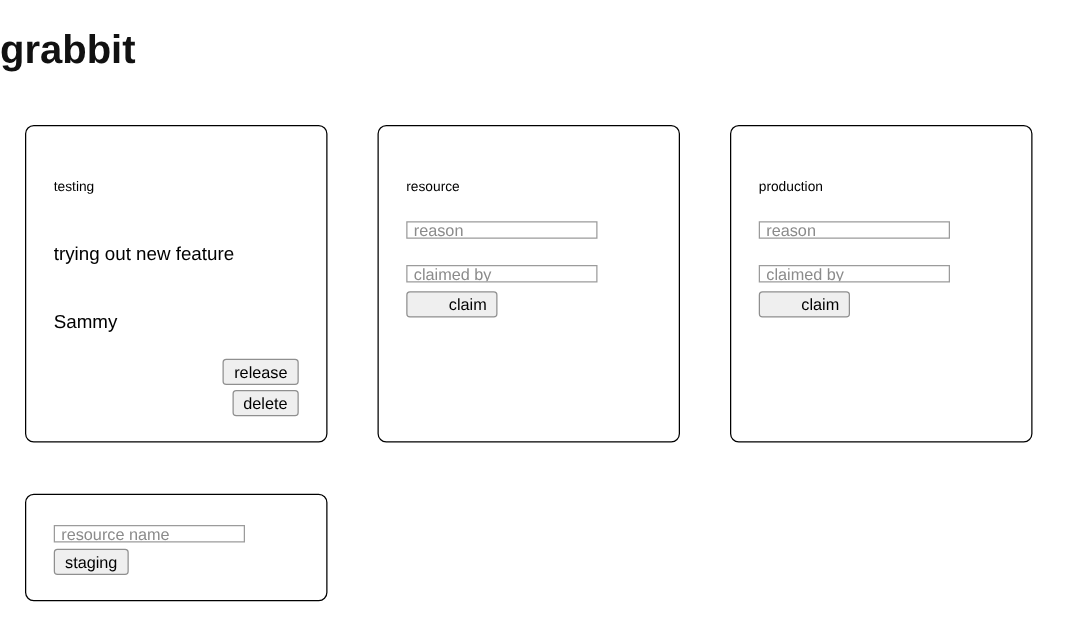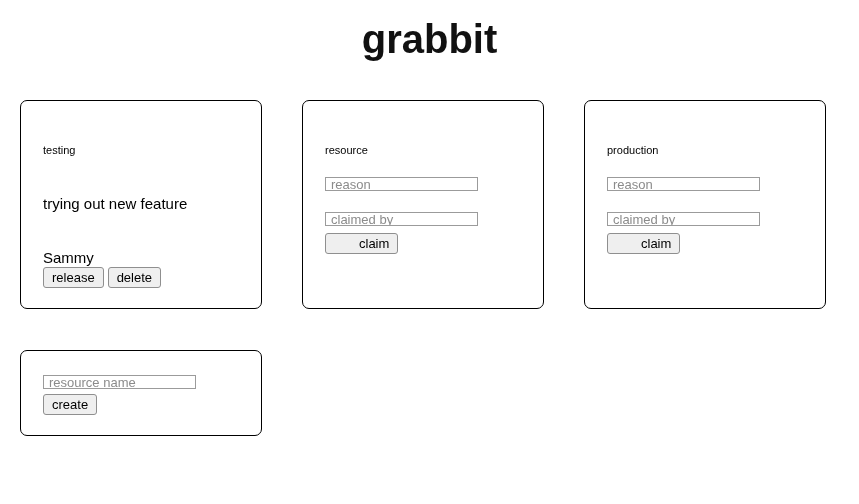--- a/index.html
+++ b/index.html
@@ -11,22 +11,21 @@
   }
   .page {
     width: 859px;
     height: 504px;
     overflow: hidden;
     position: relative;
     background: #ffffff;
   }
   h1.app-title {
     margin: 21px 0 0 0;
-    text-align: center;
-    font-size: 40px;
+    font-size: 32px;
     line-height: 37px;
     font-weight: bold;
     color: #111111;
   }
   .layout {
     margin: 42px 20px 0 20px;
   }
   .row {
     display: flex;
     gap: 40px;
@@ -49,22 +48,23 @@
     margin: 20px 0 0 0;
     color: #000000;
   }
   .res-reason, .res-claimer {
     font-size: 15px;
     line-height: 18px;
     margin: 36px 0 0 0;
     color: #000000;
   }
   .btn-col {
+    margin-top: 20px;
     display: flex;
-    flex-direction: row;
+    flex-direction: column;
     align-items: flex-end;
     gap: 4px;
   }
   button {
     font-family: "Liberation Sans", sans-serif;
     font-size: 13px;
     line-height: 15px;
     color: #000000;
     background: #efefef;
     border: 1px solid #8f8f8f;
@@ -130,18 +130,18 @@
         <input type="text" class="claimed-by-input" placeholder="claimed by" style="">
         <button type="button" class="claim-btn">claim</button>
       </section>
 
     </div>
 
     <div class="row second">
 
       <section class="card create-card">
         <input type="text" class="resource-name-input" placeholder="resource name" style="">
-        <button type="button" class="create-btn">create</button>
+        <button type="button" class="create-btn">staging</button>
       </section>
     </div>
 
   </div>
 </div>
 
 </body></html>

